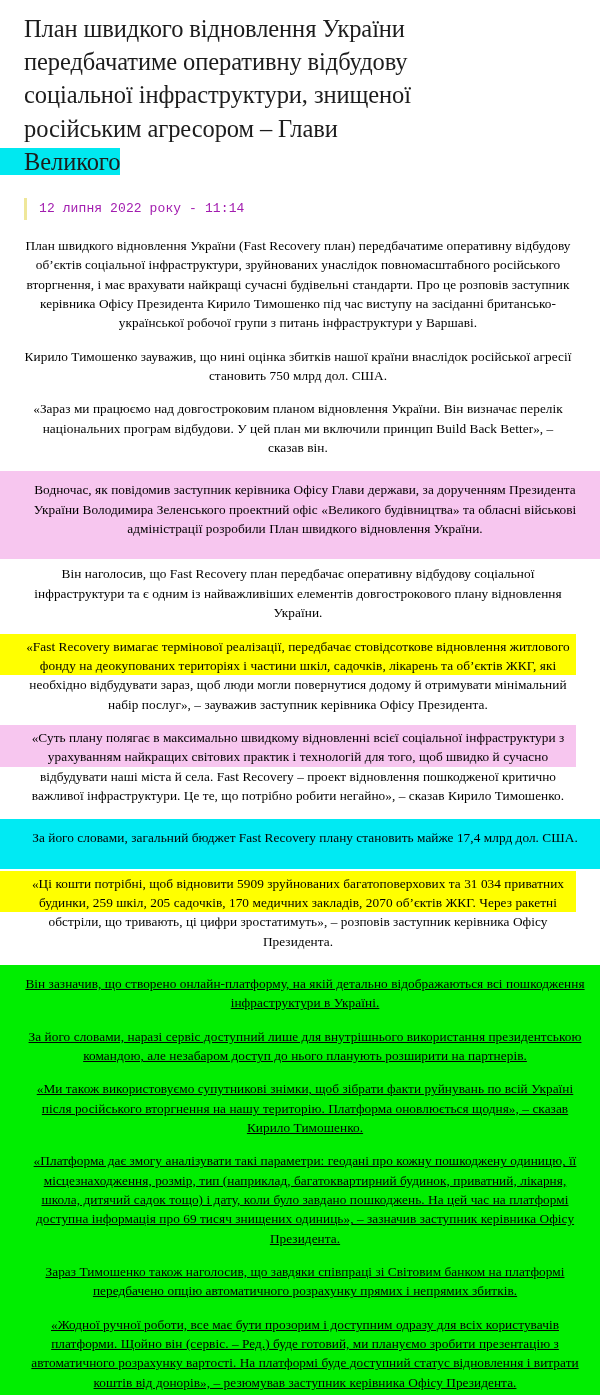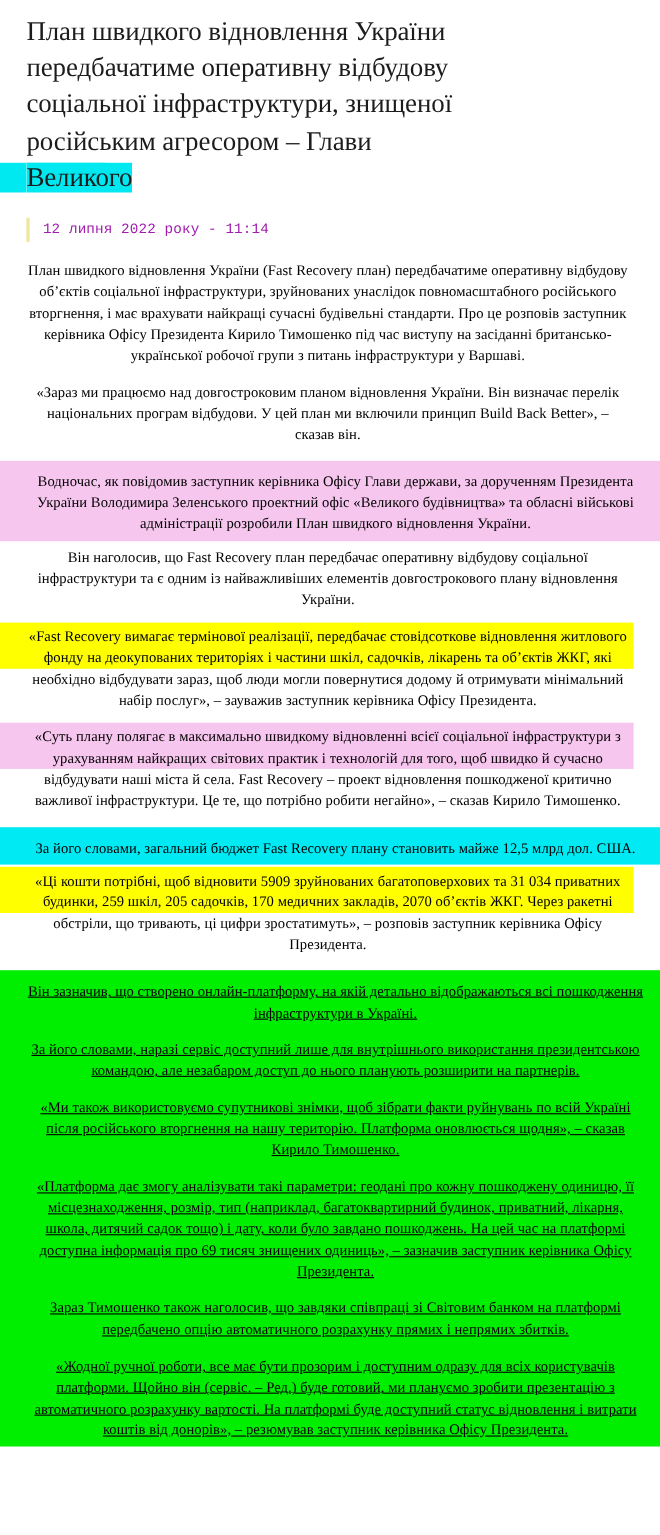--- a/index.html
+++ b/index.html
@@ -76,21 +76,21 @@
     text-align: center;
     letter-spacing: 0.05px;
   }
   .para:last-child { margin-bottom: 0; text-decoration: underline; }
 
   
   .para.block-hl {
     margin-left: 0;
     margin-right: 0;
     padding-top: 9px;
-    padding-bottom: 6px;
+    padding-bottom: 21px;
     margin-bottom: 5px;
     box-sizing: border-box;
     width: 600px;
   }
   .para.block-pink   { background: #f7c6ef; }
   .para.block-cyan   { background: #00eaf3; }
   .para.block-green  { background: #00ee00; }
 
   .para.block-green .sub {
     margin: 0 0 14px 0;
@@ -134,38 +134,39 @@
 
   <div class="date-row">
     <span class="date-rule"></span>
     <span class="date-text">12 липня 2022 року - 11:14</span>
   </div>
 
   <div class="article-body">
 
     <p class="para">План швидкого відновлення України (Fast Recovery план) передбачатиме оперативну відбудову об’єктів соціальної інфраструктури, зруйнованих унаслідок повномасштабного російського вторгнення, і має врахувати найкращі сучасні будівельні стандарти. Про це розповів заступник керівника Офісу Президента Кирило Тимошенко під час виступу на засіданні британсько-української робочої групи з питань інфраструктури у Варшаві.</p>
 
+    <p class="para">Кирило Тимошенко зауважив, що нині оцінка збитків нашої країни внаслідок російської агресії становить 750 млрд дол. США.</p>
 
     <p class="para">«Зараз ми працюємо над довгостроковим планом відновлення України. Він визначає перелік національних програм відбудови. У цей план ми включили принцип Build Back Better», – сказав він.</p>
 
     <p class="para block-hl block-pink">Водночас, як повідомив заступник керівника Офісу Глави держави, за дорученням Президента України Володимира Зеленського проектний офіс «Великого будівництва» та обласні військові адміністрації розробили План швидкого відновлення України.</p>
 
     <p class="para">Він наголосив, що Fast Recovery план передбачає оперативну відбудову соціальної інфраструктури та є одним із найважливіших елементів довгострокового плану відновлення України.</p>
 
     <p class="para has-rows">
       <span class="rowhl hl-yellow-rows" style="top: -3px; height: 41.7px; width: 600px; margin-left: -24px;"></span>
       <span class="txt">«Fast Recovery вимагає термінової реалізації, передбачає стовідсоткове відновлення житлового фонду на деокупованих територіях і частини шкіл, садочків, лікарень та об’єктів ЖКГ, які необхідно відбудувати зараз, щоб люди могли повернутися додому й отримувати мінімальний набір послуг», – зауважив заступник керівника Офісу Президента.</span>
     </p>
 
     <p class="para has-rows">
       <span class="rowhl hl-pink-rows" style="top: -3px; height: 41.7px; width: 600px; margin-left: -24px;"></span>
       <span class="txt">«Суть плану полягає в максимально швидкому відновленні всієї соціальної інфраструктури з урахуванням найкращих світових практик і технологій для того, щоб швидко й сучасно відбудувати наші міста й села. Fast Recovery – проект відновлення пошкодженої критично важливої інфраструктури. Це те, що потрібно робити негайно», – сказав Кирило Тимошенко.</span>
     </p>
 
-    <p class="para block-hl block-cyan">За його словами, загальний бюджет Fast Recovery плану становить майже 12,5 млрд дол. США.</p>
+    <p class="para block-hl block-cyan">За його словами, загальний бюджет Fast Recovery плану становить майже 17,4 млрд дол. США.</p>
 
     <p class="para has-rows">
       <span class="rowhl hl-yellow-rows" style="top: -3px; height: 41.7px; width: 600px; margin-left: -24px;"></span>
       <span class="txt">«Ці кошти потрібні, щоб відновити 5909 зруйнованих багатоповерхових та 31 034 приватних будинки, 259 шкіл, 205 садочків, 170 медичних закладів, 2070 об’єктів ЖКГ. Через ракетні обстріли, що тривають, ці цифри зростатимуть», – розповів заступник керівника Офісу Президента.</span>
     </p>
 
     <div class="para block-hl block-green">
       <p class="sub">Він зазначив, що створено онлайн-платформу, на якій детально відображаються всі пошкодження інфраструктури в Україні.</p>
       <p class="sub">За його словами, наразі сервіс доступний лише для внутрішнього використання президентською командою, але незабаром доступ до нього планують розширити на партнерів.</p>
       <p class="sub">«Ми також використовуємо супутникові знімки, щоб зібрати факти руйнувань по всій Україні після російського вторгнення на нашу територію. Платформа оновлюється щодня», – сказав Кирило Тимошенко.</p>

